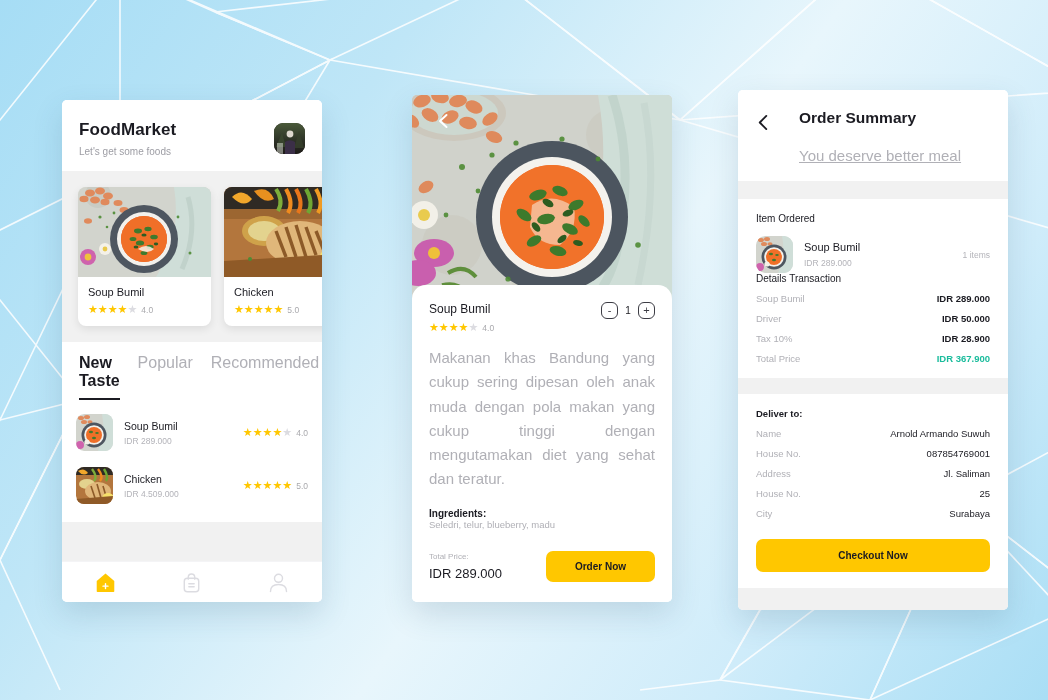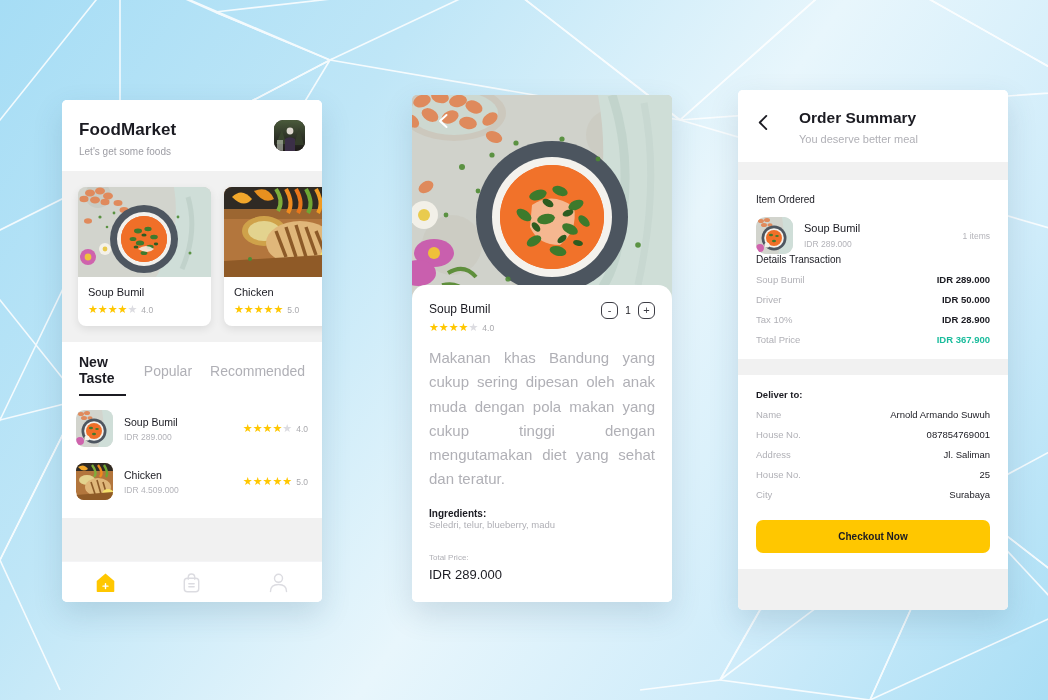--- a/index.html
+++ b/index.html
@@ -24,21 +24,21 @@
   #phone-home    { left: 62px;  top: 100px; width: 260px; height: 502px; border-radius: 5px; }
   #phone-detail  { left: 412px; top: 95px;  width: 260px; height: 507px; border-radius: 5px; }
   #phone-summary { left: 738px; top: 90px;  width: 270px; height: 520px; border-radius: 5px; }
 
   
   .gray-gap { background: #f1f1f1; width: 100%; }
 
   
   .home-header {
     background: #fff; padding: 20px 17px 14px 17px;
-    display: flex; align-items: flex-start; justify-content: space-between;
+    display: flex; align-items: center; justify-content: space-between;
   }
   .home-title { font-size: 17px; font-weight: 700; color: #1b1b22; letter-spacing: .1px; }
   .home-sub { font-size: 10px; color: #9d9da4; margin-top: 6px; }
   .avatar {
     width: 31px; height: 31px; border-radius: 9px; overflow: hidden; flex: none;
     background: #2b2420; position: relative;
   }
   .avatar svg { display: block; }
 
   .carousel-wrap { background: #f1f1f1; padding: 16px 0 16px 16px; display: flex; gap: 13px; }
@@ -50,21 +50,21 @@
   .food-card .cbody { padding: 9px 10px 11px 10px; }
   .food-card .cname { font-size: 11px; color: #1b1b22; font-weight: 400; }
   .rating { display: flex; align-items: center; gap: 4px; margin-top: 6px; }
   .stars { font-size: 11px; letter-spacing: 0px; line-height: 1; }
   .star-on { color: #ffc700; }
   .star-off { color: #dcdce1; }
   .rate-num { font-size: 8.5px; color: #a9a9ad; }
 
   .tabs {
     background: #fff; display: flex; gap: 18px; padding: 12px 17px 0 17px;
-    border-top: 0; font-size: 14px; align-items: center;
+    border-top: 0; font-size: 16px;
   }
   .tab { padding-bottom: 8px; color: #b0b0b6; cursor: pointer; }
   .tab.active { color: #1b1b22; font-weight: 700; border-bottom: 2px solid #1b1b22; }
 
   .list { background: #fff; padding: 6px 14px 10px 14px; }
   .list-row { display: flex; align-items: center; gap: 11px; padding: 8px 0; }
   .list-thumb { width: 37px; height: 37px; border-radius: 8px; flex: none; display:block; }
   .lr-mid { flex: 1; min-width: 0; }
   .lr-name { font-size: 10.5px; color: #1b1b22; }
   .lr-price { font-size: 8.5px; color: #b3b3b9; margin-top: 4px; }
@@ -109,21 +109,21 @@
   .btn-yellow {
     background: #ffc700; border: none; border-radius: 7px; cursor: pointer;
     font-family: "Liberation Sans", sans-serif; font-size: 10px; font-weight: 700; color: #1b1b22;
   }
   #order-now-button { width: 109px; height: 31px; }
 
   
   .sum-header { background: #fff; padding: 19px 18px 17px 18px; display: flex; align-items: flex-start; gap: 28px; }
   .sum-back { width: 15px; height: 17px; margin-top: 5px; cursor: pointer; flex: none; }
   .sum-title { font-size: 15.5px; font-weight: 700; color: #1b1b22; }
-  .sum-sub { font-size: 11px; color: #b0b0b6; margin-top: 6px; }
+  .sum-sub { font-size: 15px; color: #b0b0b6; margin-top: 20px; text-decoration: underline; }
   .sec { background: #fff; padding: 14px 18px 14px 18px; }
   .sec-title { font-size: 10px; color: #1b1b22; font-weight: 400; }
   .ordered-row { display: flex; align-items: center; gap: 11px; margin-top: 12px; }
   .ordered-thumb { width: 37px; height: 37px; border-radius: 9px; flex: none; display: block; }
   .o-name { font-size: 11px; color: #1b1b22; }
   .o-price { font-size: 8.5px; color: #b3b3b9; margin-top: 5px; }
   .o-count { font-size: 8.5px; color: #b3b3b9; margin-left: auto; }
   .kv { display: flex; justify-content: space-between; align-items: baseline; margin-top: 9px; }
   .kv .k { font-size: 9.5px; color: #b0b0b6; }
   .kv .v { font-size: 9.5px; color: #1b1b22; font-weight: 700; }
@@ -492,20 +492,21 @@
 
     <div class="desc">Makanan khas Bandung yang cukup sering dipesan oleh anak muda dengan pola makan yang cukup tinggi dengan mengutamakan diet yang sehat dan teratur.</div>
     <div class="ing-title">Ingredients:</div>
     <div class="ing-body">Seledri, telur, blueberry, madu</div>
 
     <div class="detail-footer">
       <div>
         <div class="tp-label">Total Price:</div>
         <div class="tp-value">IDR 289.000</div>
       </div>
+      <button class="btn-yellow" id="order-now-button">Order Now</button>
     </div>
   </div>
 </div>
 
 <div class="phone" id="phone-summary">
  <div class="col">
   <div class="sum-header">
     <svg class="sum-back" viewBox="0 0 16 18">
       <path d="M11 2 L4 9 L11 16" stroke="#1B1B22" stroke-width="2" fill="none" stroke-linecap="round" stroke-linejoin="round"></path>
     </svg>

